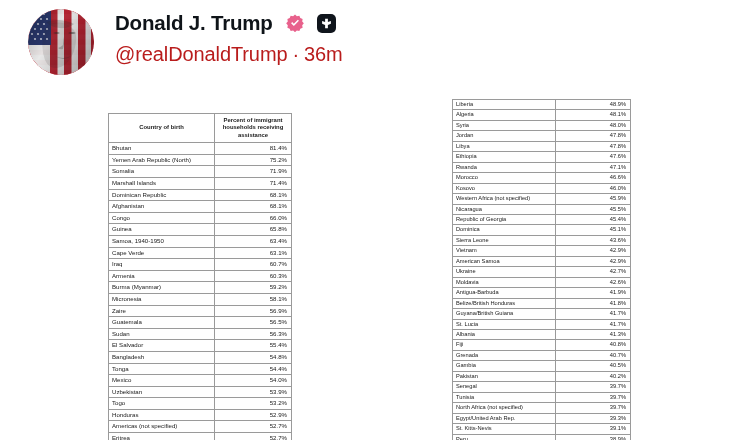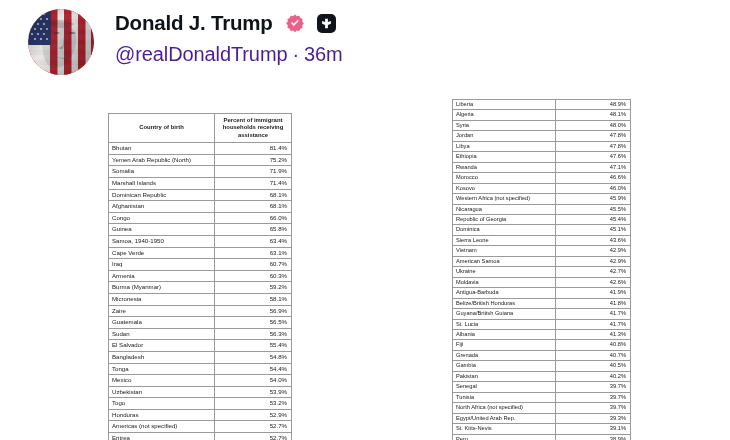--- a/index.html
+++ b/index.html
@@ -81,21 +81,21 @@
     background: #10151c;
     display: flex;
     align-items: center;
     justify-content: center;
   }
   .affiliate-badge svg { display:block; width:13px; height:13px; }
 
   .handle-row {
     margin-top: 6px;
     font-size: 20px;
-    color: #4c1d95;
+    color: #b91c1c;
     line-height: 24px;
     letter-spacing: -0.1px;
     white-space: nowrap;
     display: flex;
     align-items: center;
     gap: 0;
   }
   .handle-sep { margin: 0 5px; }
 
   

